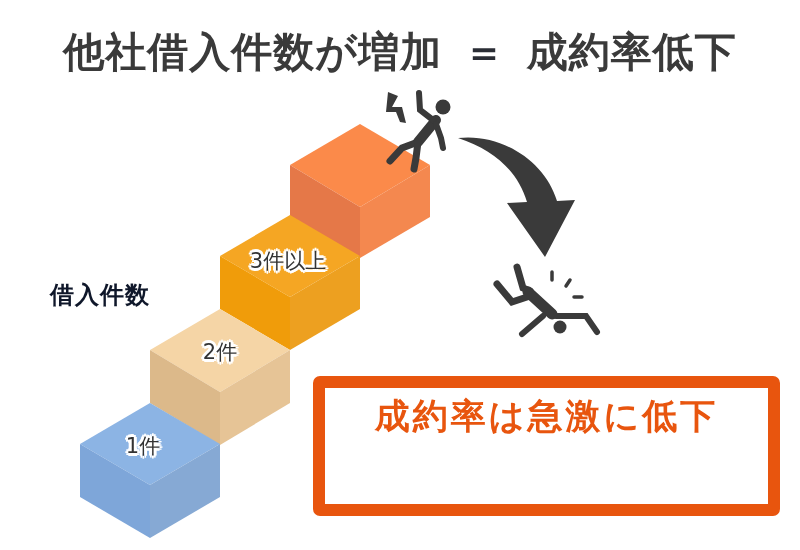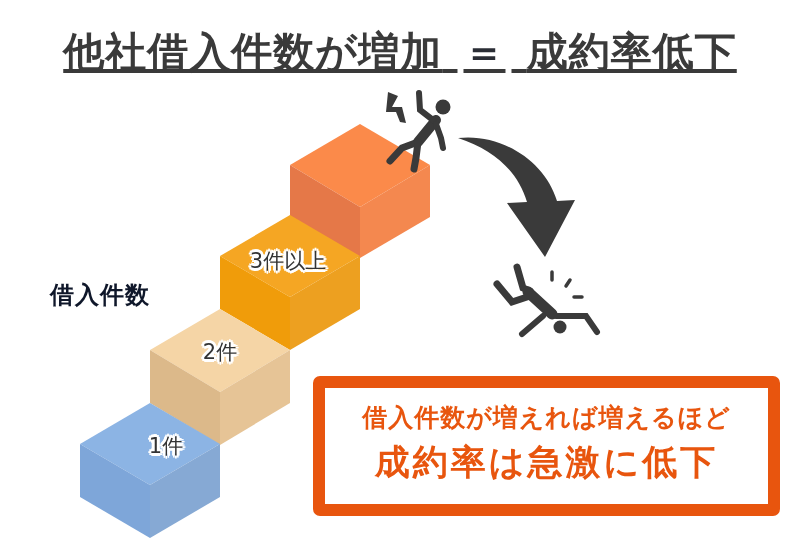--- a/index.html
+++ b/index.html
@@ -19,21 +19,20 @@
       left: 0;
       top: 26px;
       width: 800px;
       text-align: center;
       font-size: 41px;
       font-weight: bold;
       color: #3a3a3a;
       letter-spacing: 1px;
       white-space: nowrap;
       line-height: 52px;
-      text-decoration: underline;
     }
     .title .eq {
       color: #2a2d35;
       margin: 0 6px;
     }
     .axis-label {
       position: absolute;
       left: 50px;
       top: 279px;
       font-size: 24px;
@@ -156,20 +155,19 @@
     <polyline points="556,316 586,316 597,332" stroke-width="6"></polyline>
 
     <circle cx="560" cy="327" r="6.5" fill="#3a3a3a" stroke="none"></circle>
 
     <line x1="552" y1="272" x2="552" y2="280" stroke-width="3.5"></line>
     <line x1="570" y1="280" x2="566" y2="286" stroke-width="3.5"></line>
     <line x1="574" y1="297" x2="582" y2="297" stroke-width="3.5"></line>
   </g>
 </svg>
 
-<div class="cube-label" style="left:166px; top:446px;">1件</div>
+<div class="cube-label" style="left:143px; top:446px;">1件</div>
 <div class="cube-label" style="left:220px; top:352px;">2件</div>
 <div class="cube-label" style="left:288px; top:261px;">3件以上</div>
 
 <div class="callout">
-  <div class="line1">借入件数が増えれば増えるほど</div>
   <div class="line2">成約率は急激に低下</div>
 </div>
 
 </body></html>

